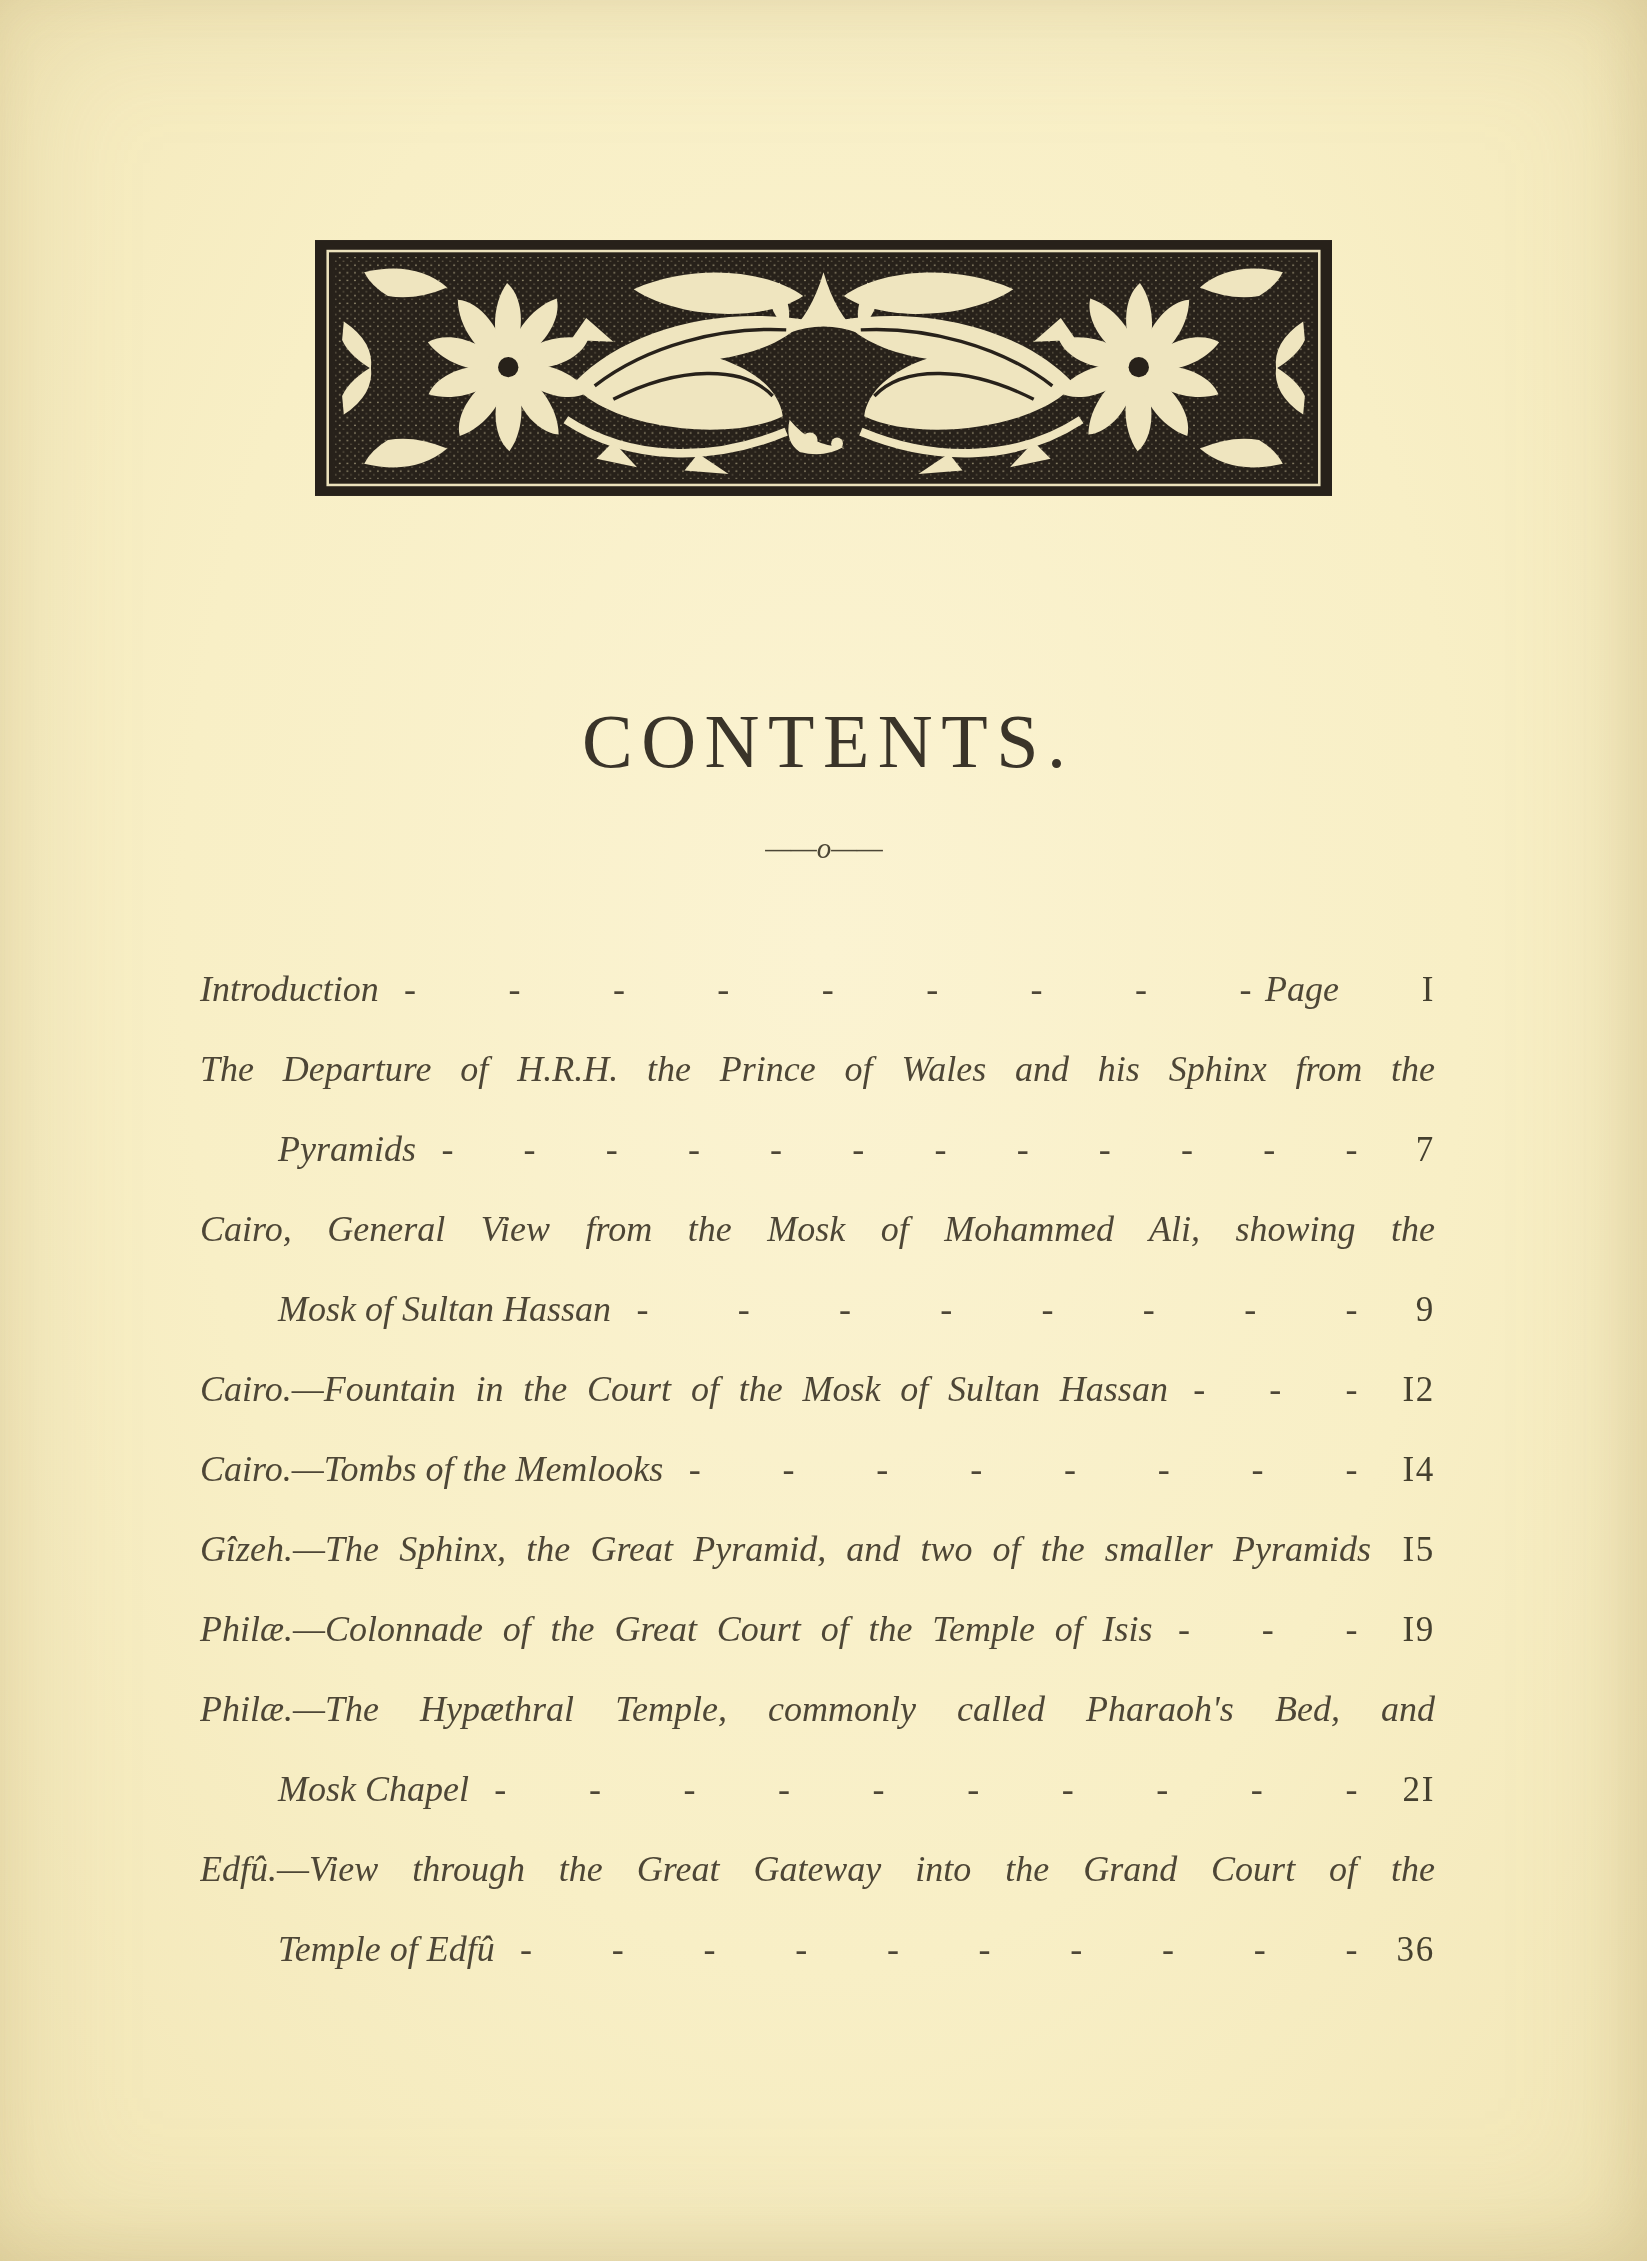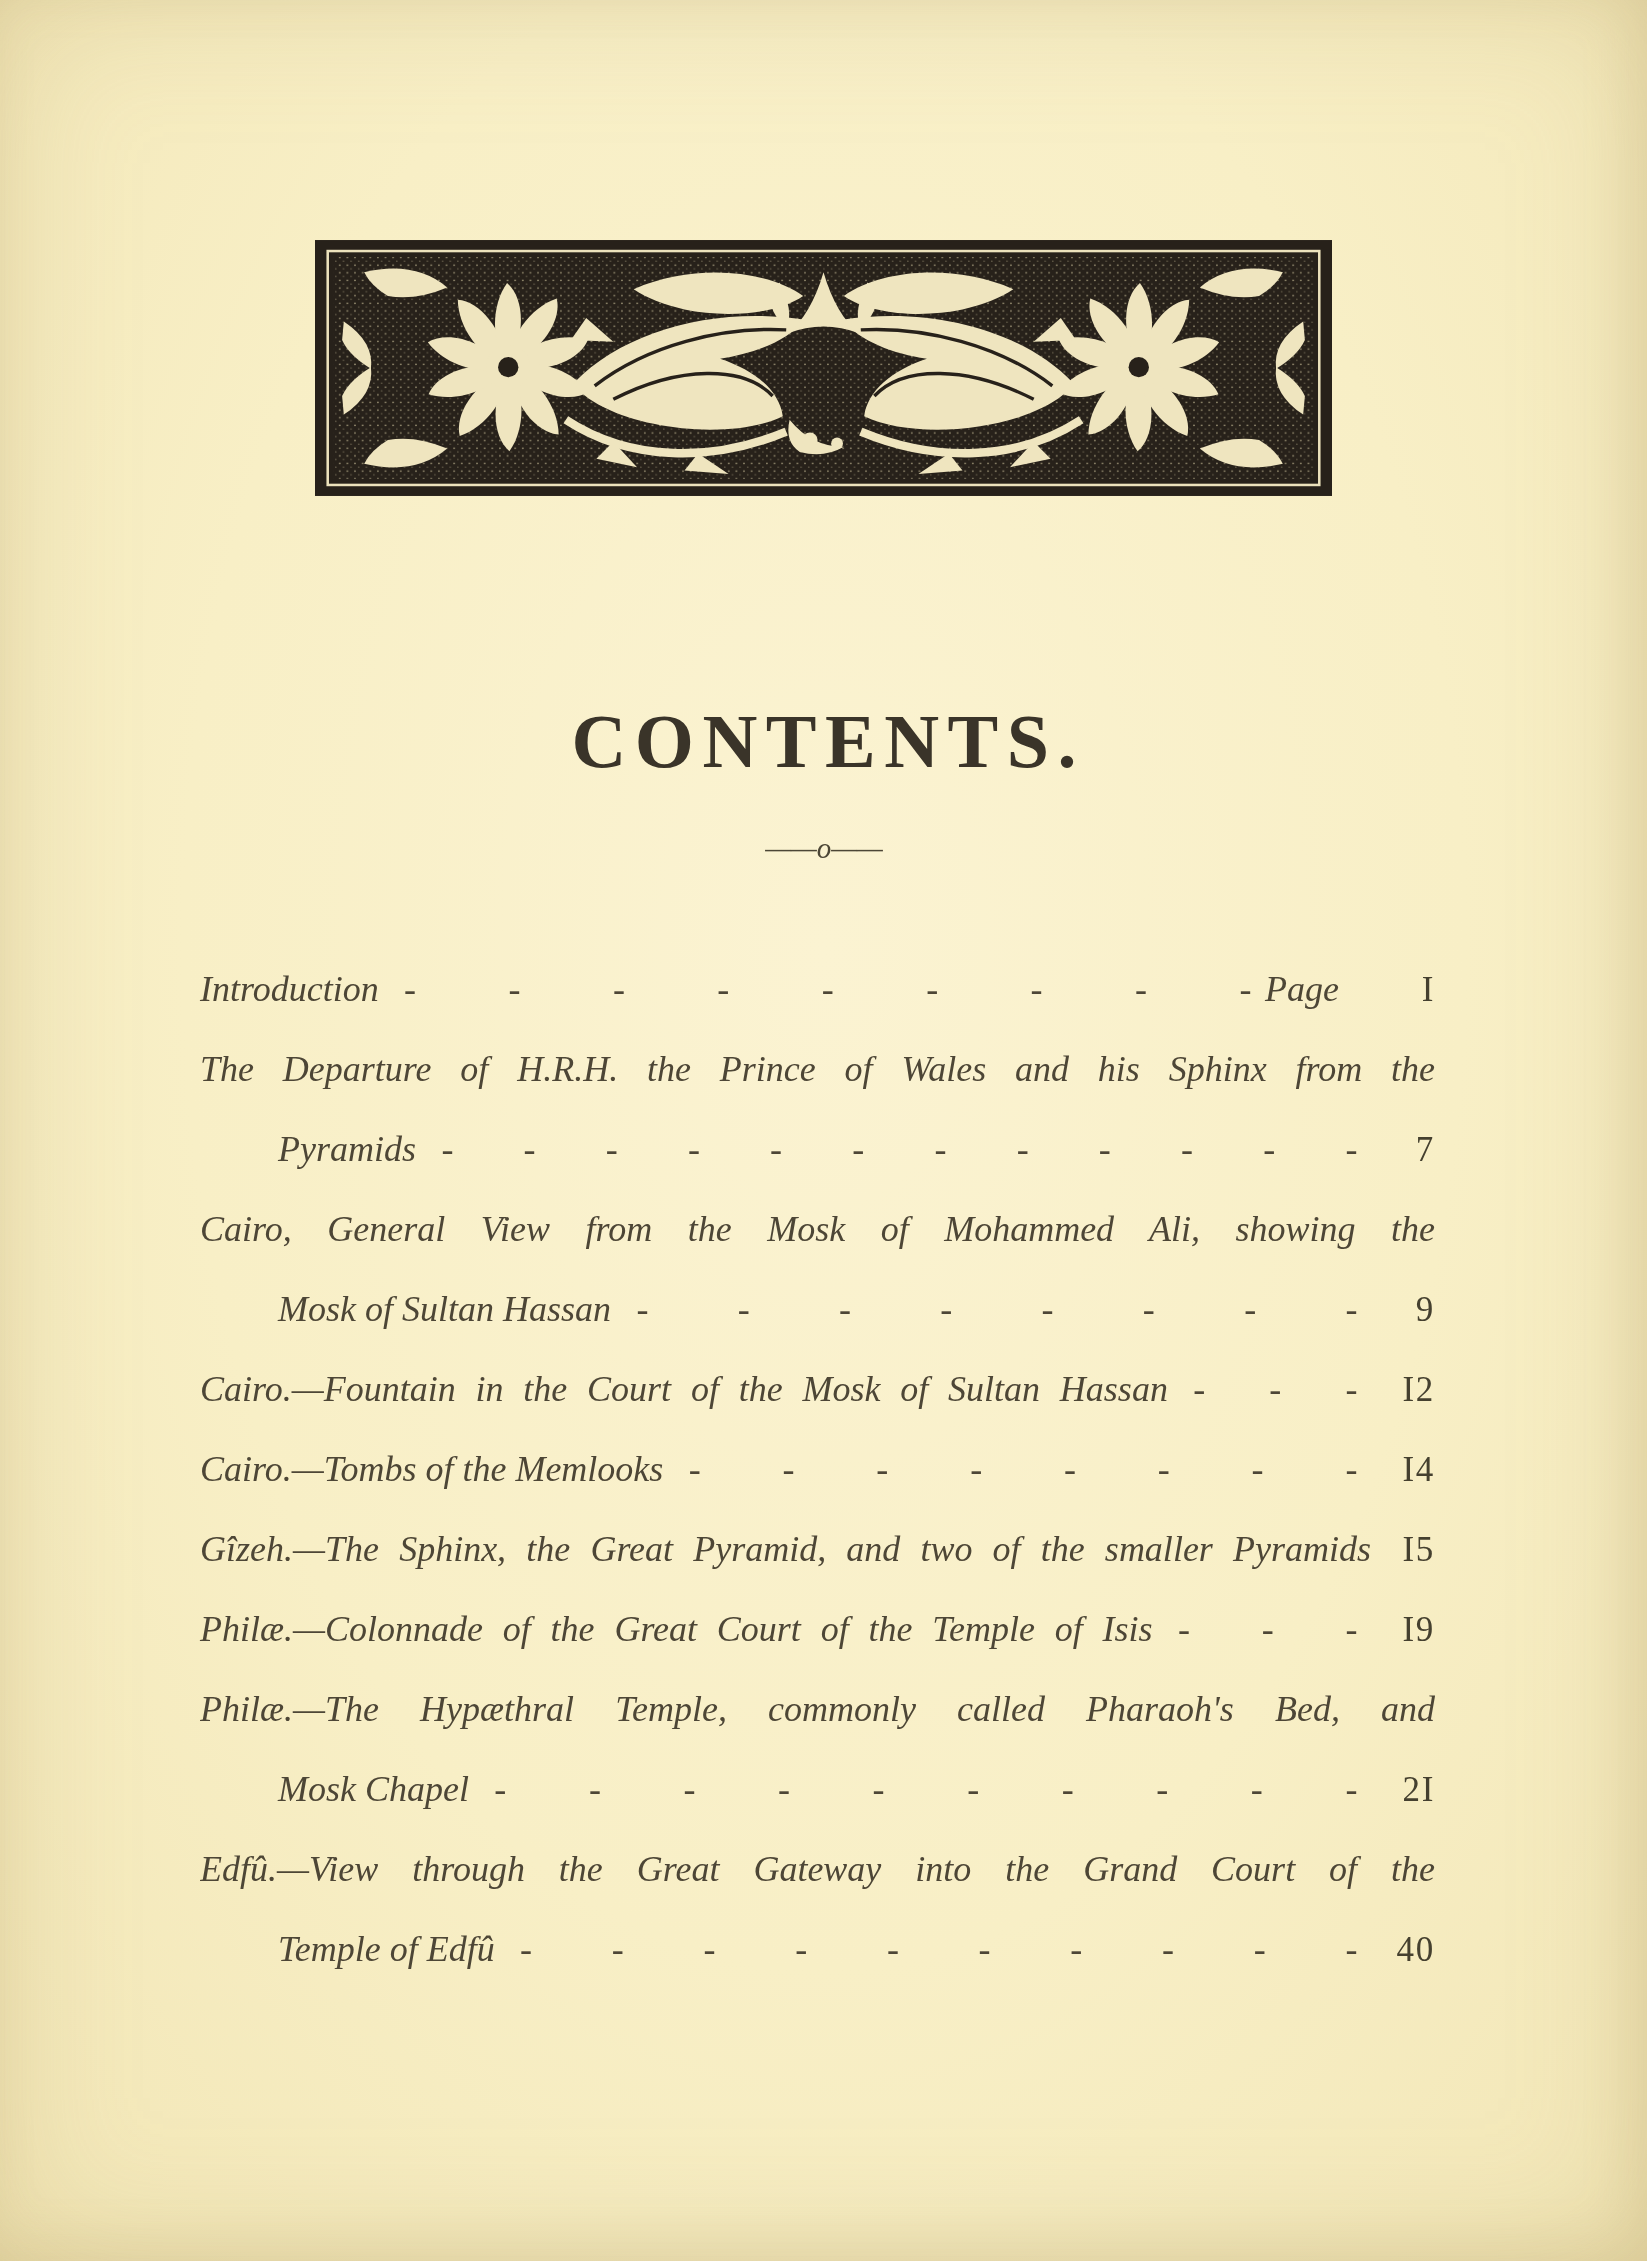--- a/index.html
+++ b/index.html
@@ -14,21 +14,20 @@
     box-shadow:inset 0 0 136px rgba(184,162,104,0.28), inset -15.3px -12px 51px rgba(170,148,92,0.18);
   }
   .ornament{
     position:absolute;left:315px;top:240px;width:1017px;height:256px;
   }
   .page-title{
     position:absolute;left:0;top:703px;width:100%;
     text-align:center;font-size:76px;line-height:1;
     letter-spacing:8.5px;text-indent:8.5px;
     color:#3a3429;
-    font-weight:bold;
   }
   .divider{
     position:absolute;left:0;top:832px;width:100%;
     text-align:center;font-size:29px;color:#4c4636;font-style:italic;
   }
   .toc{
     position:absolute;left:200px;top:949px;width:1235px;
     font-style:italic;font-size:36px;color:#4d4636;
   }
   .row{
@@ -185,18 +184,18 @@
       <span class="num">2I</span>
     </div>
 
     <div class="row stretch">
       <span class="t">Edfû.—View through the Great Gateway into the Grand Court of the</span>
     </div>
 
     <div class="row indent">
       <span class="t">Temple of Edfû</span>
       <span class="leader">- - - - - - - - - -</span>
-      <span class="num">40</span>
+      <span class="num">36</span>
     </div>
 
   </div>
 </div>
 
 
 </body></html>

